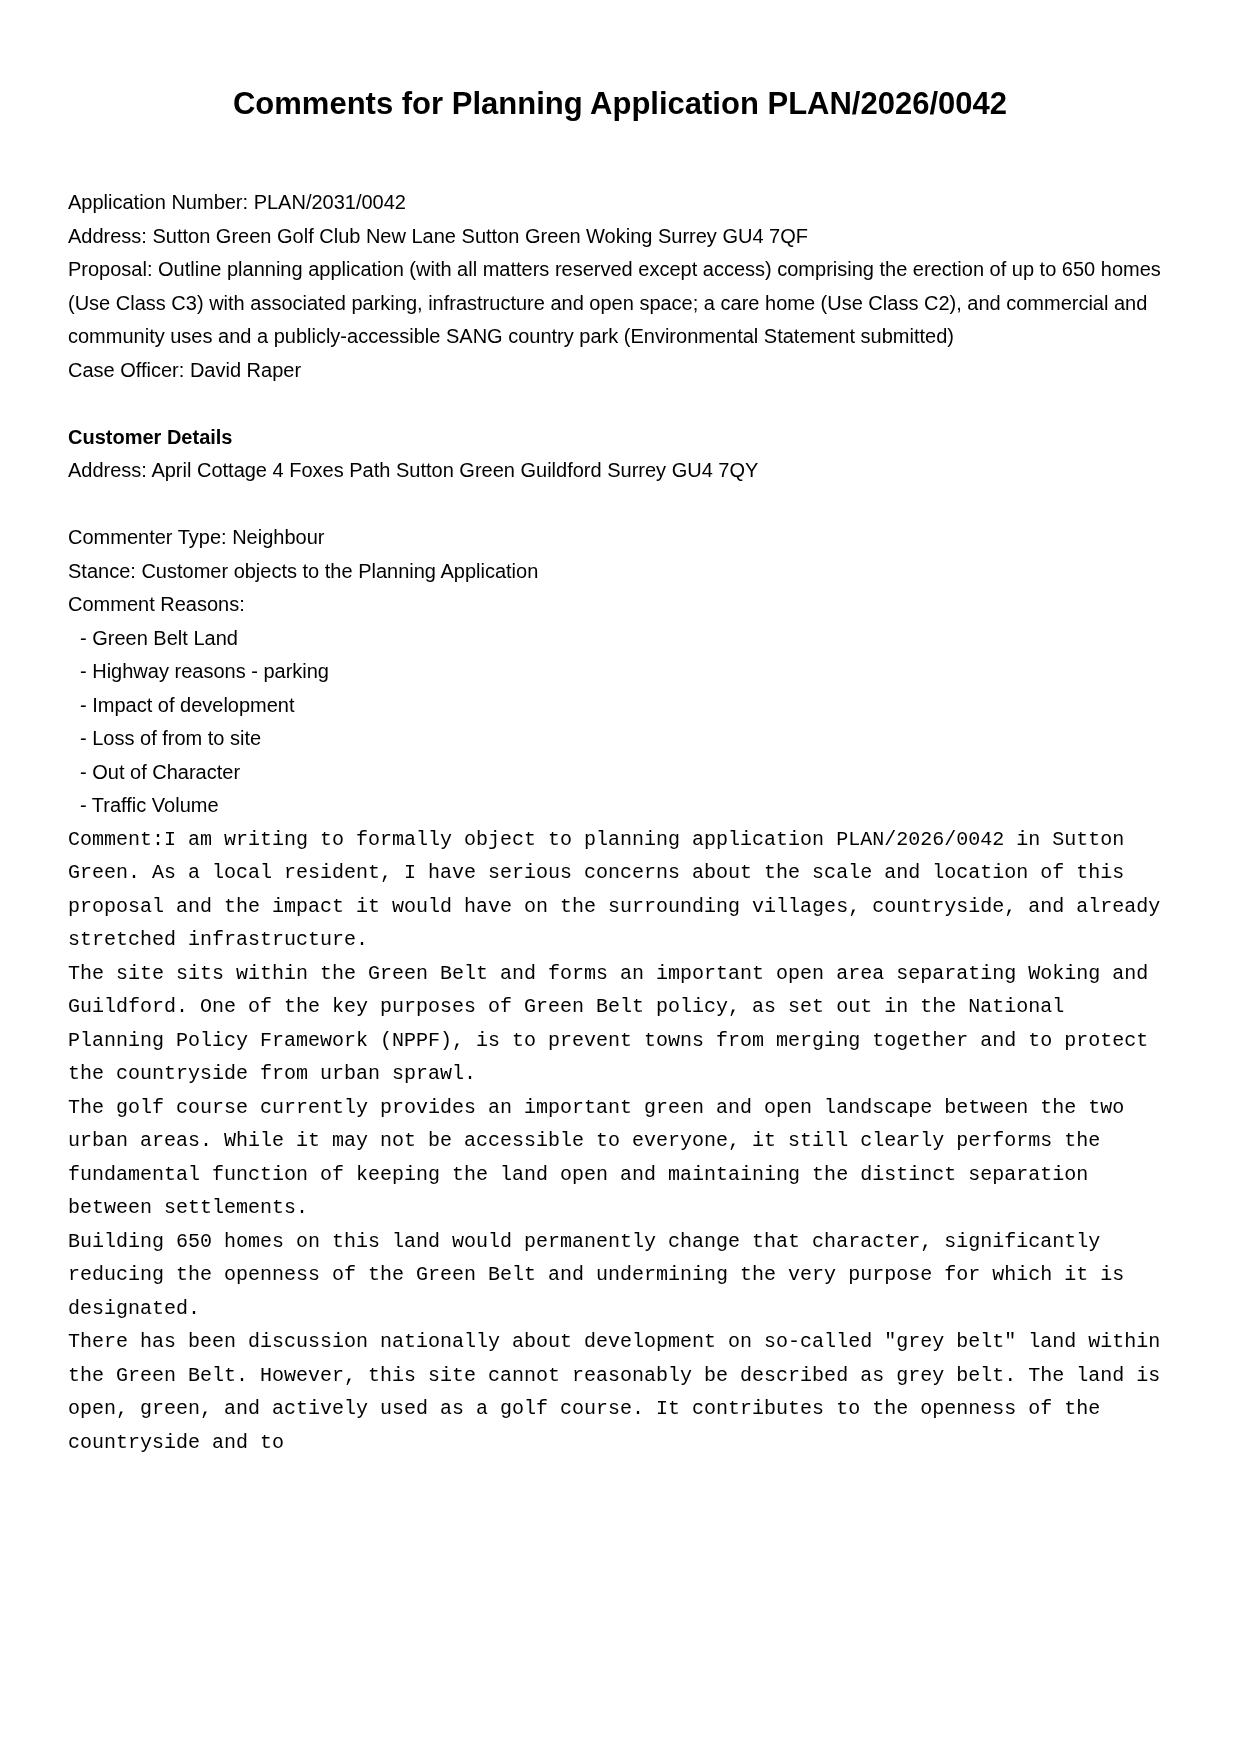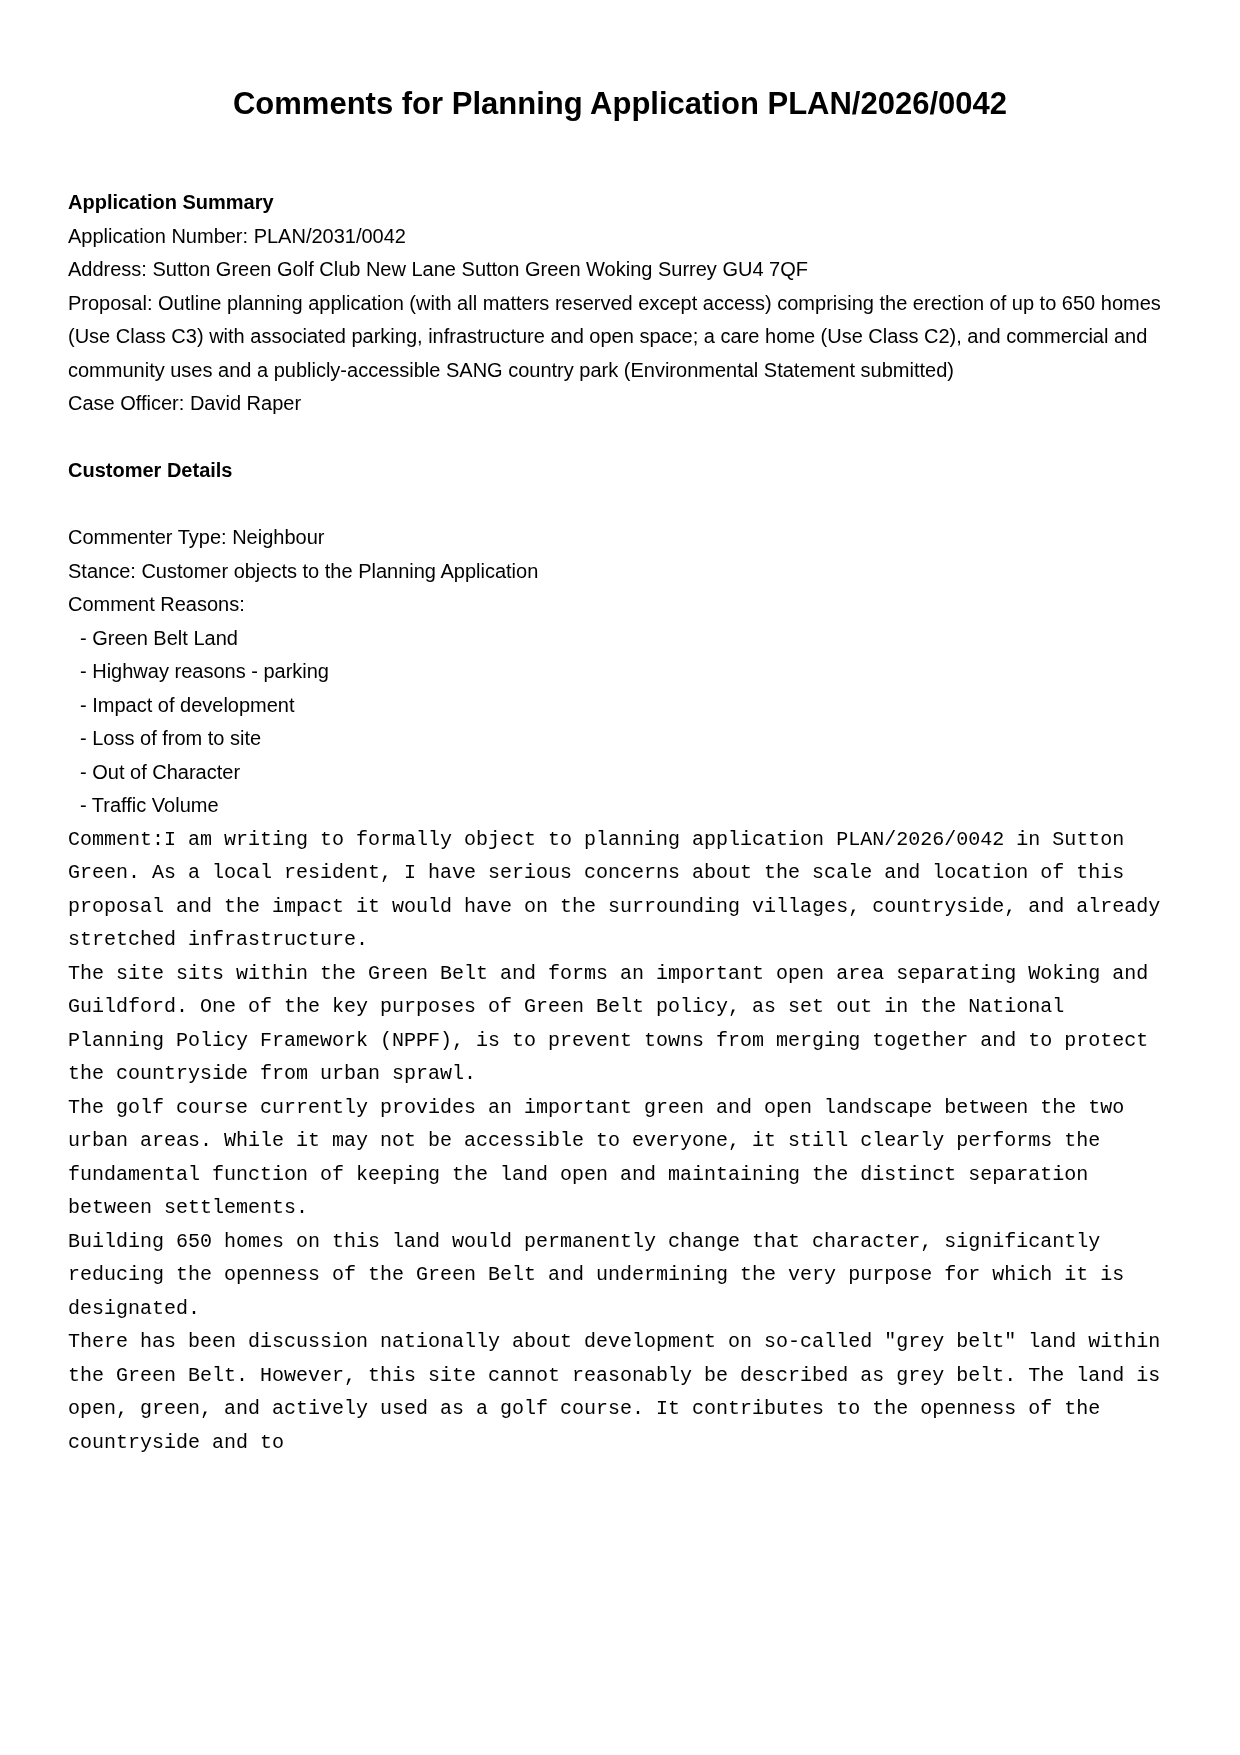--- a/index.html
+++ b/index.html
@@ -43,29 +43,29 @@
   .comment-block { margin: 0; font-family: Liberation Mono, monospace; }
 </style>
 </head>
 <body>
 
 <div class="page">
 
   <h1 class="doc-title">Comments for Planning Application PLAN/2026/0042</h1>
 
   <div class="section">
-    <div class="heading">Application Summary</div>
     <div class="line">Application Number: PLAN/2031/0042</div>
     <div class="line">Address: Sutton Green Golf Club New Lane Sutton Green Woking Surrey GU4 7QF</div>
     <div class="line">Proposal: Outline planning application (with all matters reserved except access) comprising the erection of up to 650 homes (Use Class C3) with associated parking, infrastructure and open space; a care home (Use Class C2), and commercial and community uses and a publicly-accessible SANG country park (Environmental Statement submitted)</div>
     <div class="line">Case Officer: David Raper</div>
   </div>
 
   <div class="section">
     <div class="heading">Customer Details</div>
+    <div class="line">Address: April Cottage 4 Foxes Path Sutton Green Guildford Surrey GU4 7QY</div>
   </div>
 
   <div class="section">
     <div class="line">Commenter Type: Neighbour</div>
     <div class="line">Stance: Customer objects to the Planning Application</div>
     <div class="line">Comment Reasons:</div>
 
     <div>
       <div class="reason">- Green Belt Land</div>
       <div class="reason">- Highway reasons - parking</div>

